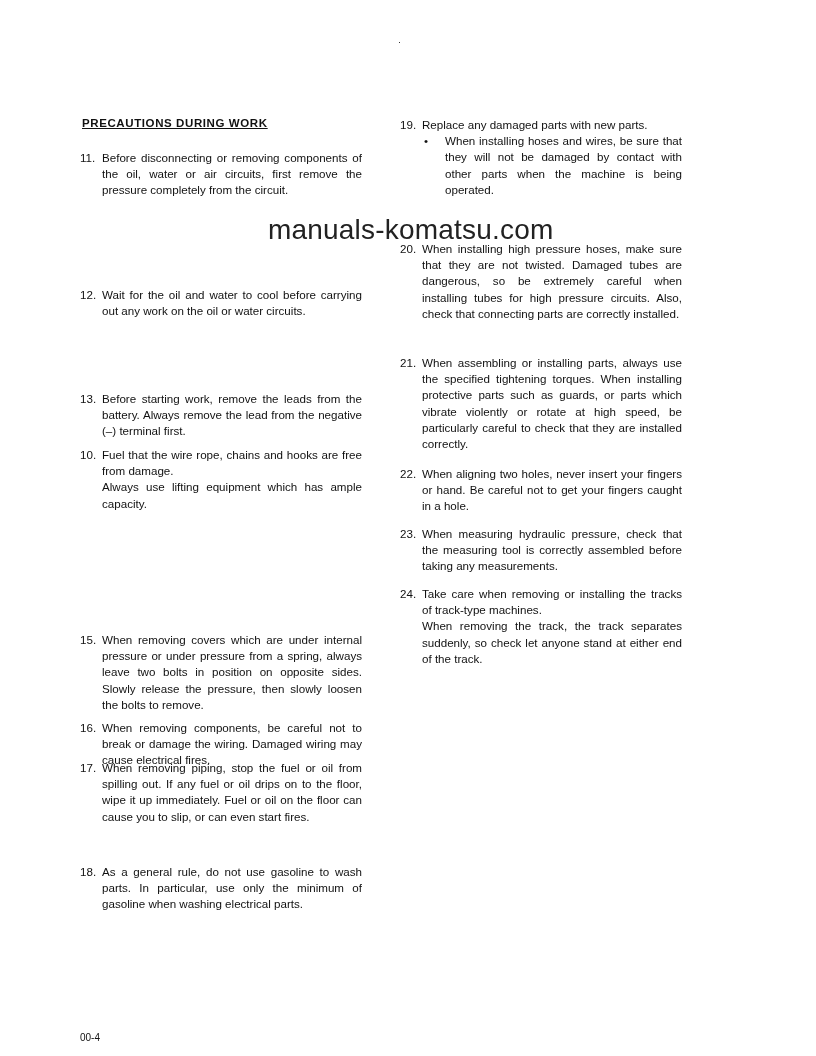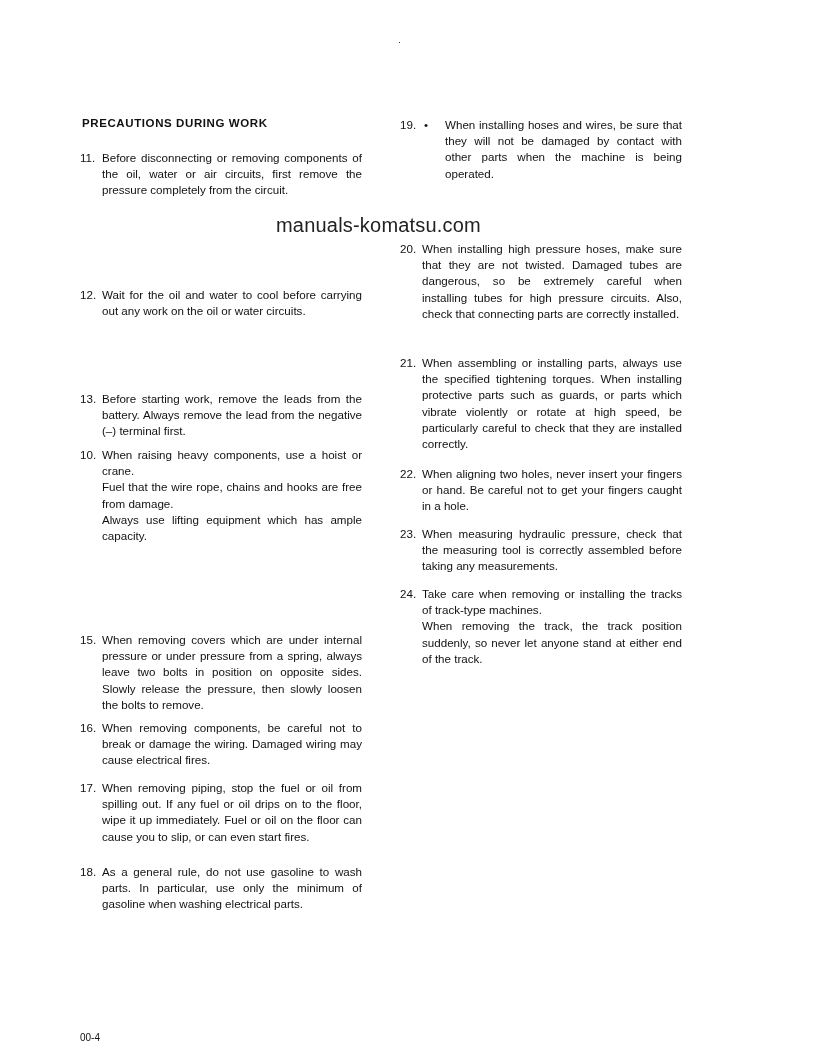--- a/index.html
+++ b/index.html
@@ -3,28 +3,28 @@
 <meta charset="utf-8">
 <style>
   html, body { margin: 0; padding: 0; background: #ffffff; }
   body { width: 816px; height: 1056px; position: relative; overflow: hidden;
          font-family: "Liberation Sans", "DejaVu Sans", sans-serif; color: #111; }
   .dot { position: absolute; left: 399px; top: 42px; width: 1px; height: 1px; background: #333; }
   .col { position: absolute; top: 0; width: 282px; font-size: 11.6px; line-height: 16.2px; }
   .col-left { left: 80px; }
   .col-right { left: 400px; }
   .heading { position: absolute; left: 82px; top: 117px; font-size: 11.5px; font-weight: bold;
-             letter-spacing: 0.6px; }
+             letter-spacing: 0.6px; text-decoration: underline; }
   .item { position: absolute; left: 0; width: 282px; }
   .num { position: absolute; left: 0; top: 0; width: 22px; }
   .body { margin-left: 22px; text-align: justify; }
   .body p { margin: 0; }
   .bullet { position: relative; padding-left: 23px; text-align: justify; }
   .bullet .dotmark { position: absolute; left: 2px; top: 0; }
-  .watermark { position: absolute; left: 276px; top: 214px; font-size: 20px; color: #222;
+  .watermark { position: absolute; left: 268px; top: 214px; font-size: 28px; color: #222;
                letter-spacing: 0.2px; white-space: nowrap; }
   .page-num { position: absolute; left: 80px; top: 1032px; font-size: 10px; }
 </style>
 </head>
 <body>
 
 <div class="dot"></div>
 
 <div class="heading">PRECAUTIONS DURING WORK</div>
 
@@ -43,55 +43,55 @@
   </div>
   <div class="item" style="top:391px">
     <span class="num">13.</span>
     <div class="body">
       <p>Before starting work, remove the leads from the battery. Always remove the lead from the negative (–) terminal first.</p>
     </div>
   </div>
   <div class="item" style="top:447px">
     <span class="num">10.</span>
     <div class="body">
-      <p>When raising heavy components, use a hoist or crane.</p>
       <p>Fuel that the wire rope, chains and hooks are free from damage.</p>
       <p>Always use lifting equipment which has ample capacity.</p>
     </div>
   </div>
   <div class="item" style="top:632px">
     <span class="num">15.</span>
     <div class="body">
       <p>When removing covers which are under internal pressure or under pressure from a spring, always leave two bolts in position on opposite sides. Slowly release the pressure, then slowly loosen the bolts to remove.</p>
     </div>
   </div>
   <div class="item" style="top:720px">
     <span class="num">16.</span>
     <div class="body">
       <p>When removing components, be careful not to break or damage the wiring. Damaged wiring may cause electrical fires.</p>
     </div>
   </div>
-  <div class="item" style="top:780px">
+  <div class="item" style="top:760px">
     <span class="num">17.</span>
     <div class="body">
       <p>When removing piping, stop the fuel or oil from spilling out. If any fuel or oil drips on to the floor, wipe it up immediately. Fuel or oil on the floor can cause you to slip, or can even start fires.</p>
     </div>
   </div>
   <div class="item" style="top:864px">
     <span class="num">18.</span>
     <div class="body">
       <p>As a general rule, do not use gasoline to wash parts. In particular, use only the minimum of gasoline when washing electrical parts.</p>
     </div>
   </div>
 </div>
 
 <div class="col col-right">
   <div class="item" style="top:117px">
     <span class="num">19.</span>
     <div class="body">
+      <p>Replace any damaged parts with new parts.</p>
       <div class="bullet">
         <span class="dotmark">•</span>
         <span>When installing hoses and wires, be sure that they will not be damaged by contact with other parts when the machine is being operated.</span>
       </div>
     </div>
   </div>
   <div class="item" style="top:241px">
     <span class="num">20.</span>
     <div class="body">
       <p>When installing high pressure hoses, make sure that they are not twisted. Damaged tubes are dangerous, so be extremely careful when installing tubes for high pressure circuits. Also, check that connecting parts are correctly installed.</p>
@@ -112,20 +112,20 @@
   <div class="item" style="top:526px">
     <span class="num">23.</span>
     <div class="body">
       <p>When measuring hydraulic pressure, check that the measuring tool is correctly assembled before taking any measurements.</p>
     </div>
   </div>
   <div class="item" style="top:586px">
     <span class="num">24.</span>
     <div class="body">
       <p>Take care when removing or installing the tracks of track-type machines.</p>
-      <p>When removing the track, the track position suddenly, so never let anyone stand at either end of the track.</p>
+      <p>When removing the track, the track separates suddenly, so check let anyone stand at either end of the track.</p>
     </div>
   </div>
 </div>
 
 <div class="watermark">manuals-komatsu.com</div>
 
 <div class="page-num">00-4</div>
 
 </body></html>

